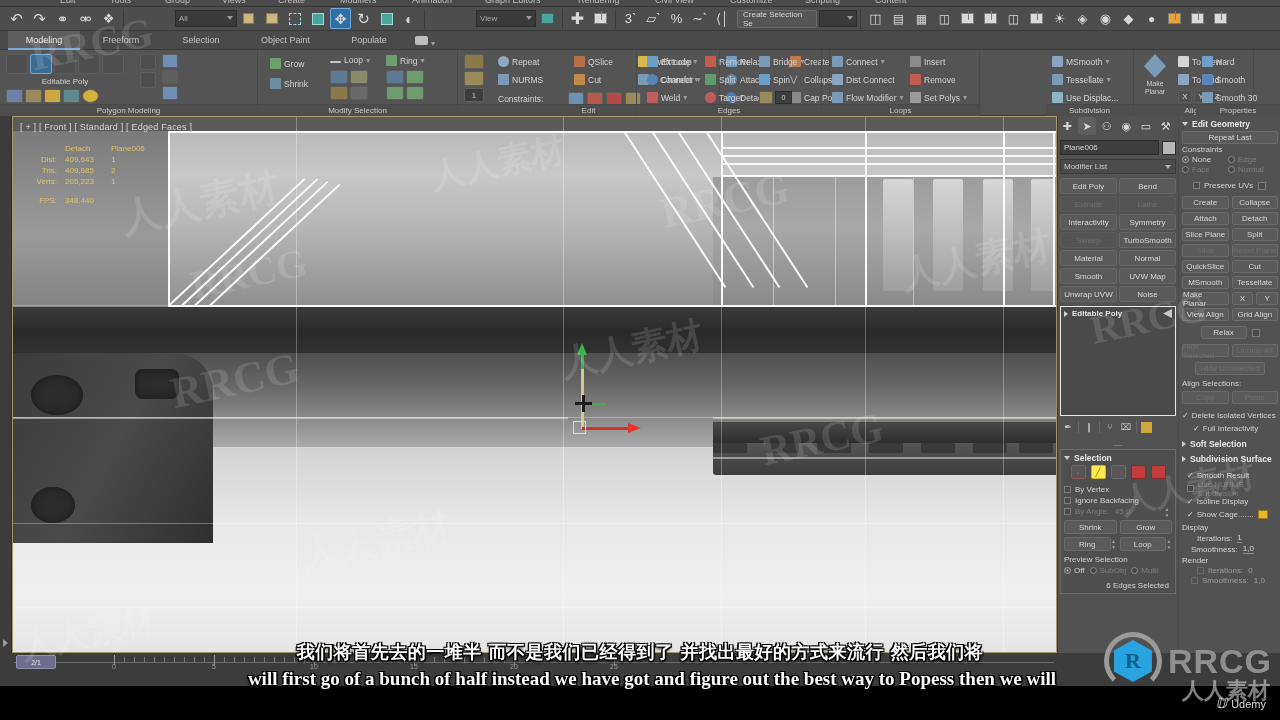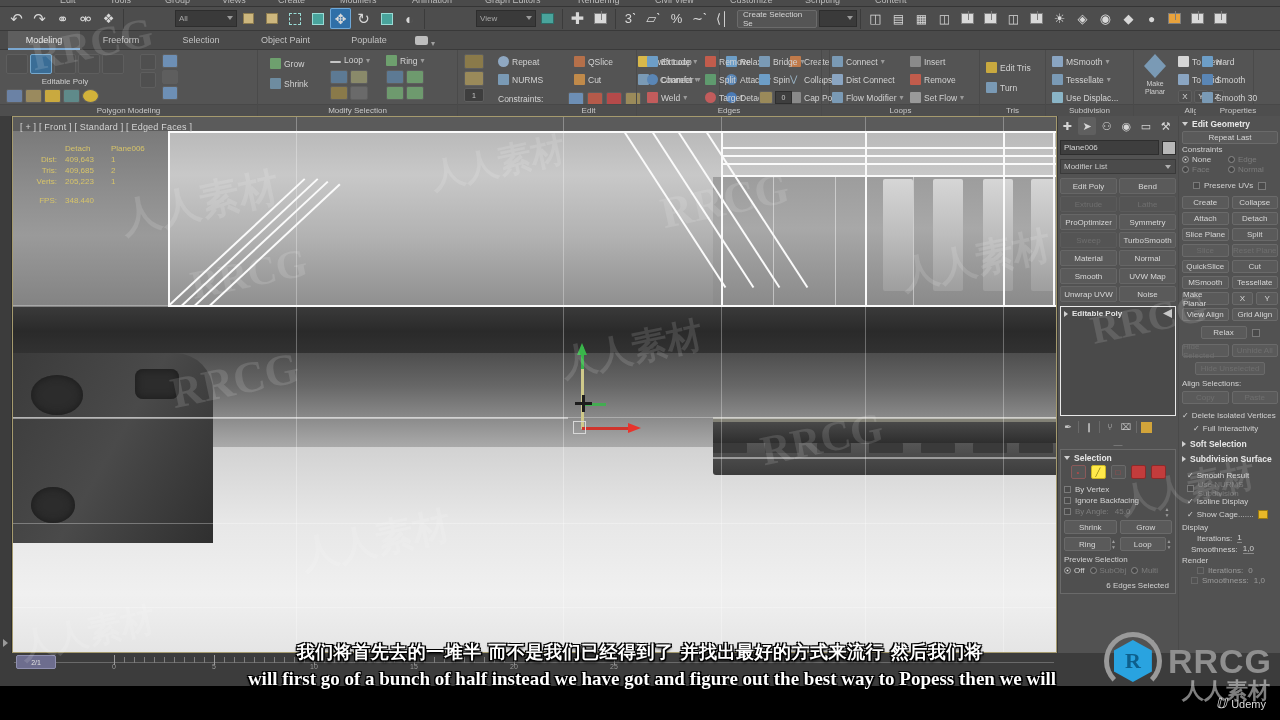--- a/index.html
+++ b/index.html
@@ -560,37 +560,26 @@
       <div class="ritem" style="left:88px;top:6px">
         <span class="ricon" style="background:#8a8a8a"></span>
         <span>Insert</span>
       </div>
       <div class="ritem" style="left:88px;top:24px">
         <span class="ricon" style="background:#c25c4c"></span>
         <span>Remove</span>
       </div>
       <div class="ritem" style="left:88px;top:42px">
         <span class="ricon" style="background:#9a9a9a"></span>
-        <span>Set Flow</span>
+        <span>Set Polys</span>
         <span class="dot">▾</span>
       </div>
       <div class="rplabel">Loops</div>
     </div>
 
-    <div class="rpanel" style="left:980px;width:66px">
-      <div class="ritem" style="left:6px;top:12px">
-        <span class="ricon" style="background:#c9a93f"></span>
-        <span>Edit Tris</span>
-      </div>
-      <div class="ritem" style="left:6px;top:32px">
-        <span class="ricon" style="background:#7a9ab5"></span>
-        <span>Turn</span>
-      </div>
-      <div class="rplabel">Tris</div>
-    </div>
 
     <div class="rpanel" style="left:1046px;width:88px">
       <div class="ritem" style="left:6px;top:6px">
         <span class="ricon" style="background:#8aa5c2"></span>
         <span>MSmooth</span>
         <span class="dot">▾</span>
       </div>
       <div class="ritem" style="left:6px;top:24px">
         <span class="ricon" style="background:#7a9ab5"></span>
         <span>Tessellate</span>
@@ -787,21 +776,21 @@
       </div>
       <div class="modlist">
         <span>Modifier List</span>
         <span class="car"></span>
       </div>
       <div class="mgrid">
         <div class="mbtn">Edit Poly</div>
         <div class="mbtn">Bend</div>
         <div class="mbtn off">Extrude</div>
         <div class="mbtn off">Lathe</div>
-        <div class="mbtn">ProOptimizer</div>
+        <div class="mbtn">Interactivity</div>
         <div class="mbtn">Symmetry</div>
         <div class="mbtn off">Sweep</div>
         <div class="mbtn">TurboSmooth</div>
         <div class="mbtn">Material</div>
         <div class="mbtn">Normal</div>
         <div class="mbtn">Smooth</div>
         <div class="mbtn">UVW Map</div>
         <div class="mbtn">Unwrap UVW</div>
         <div class="mbtn">Noise</div>
       </div>

